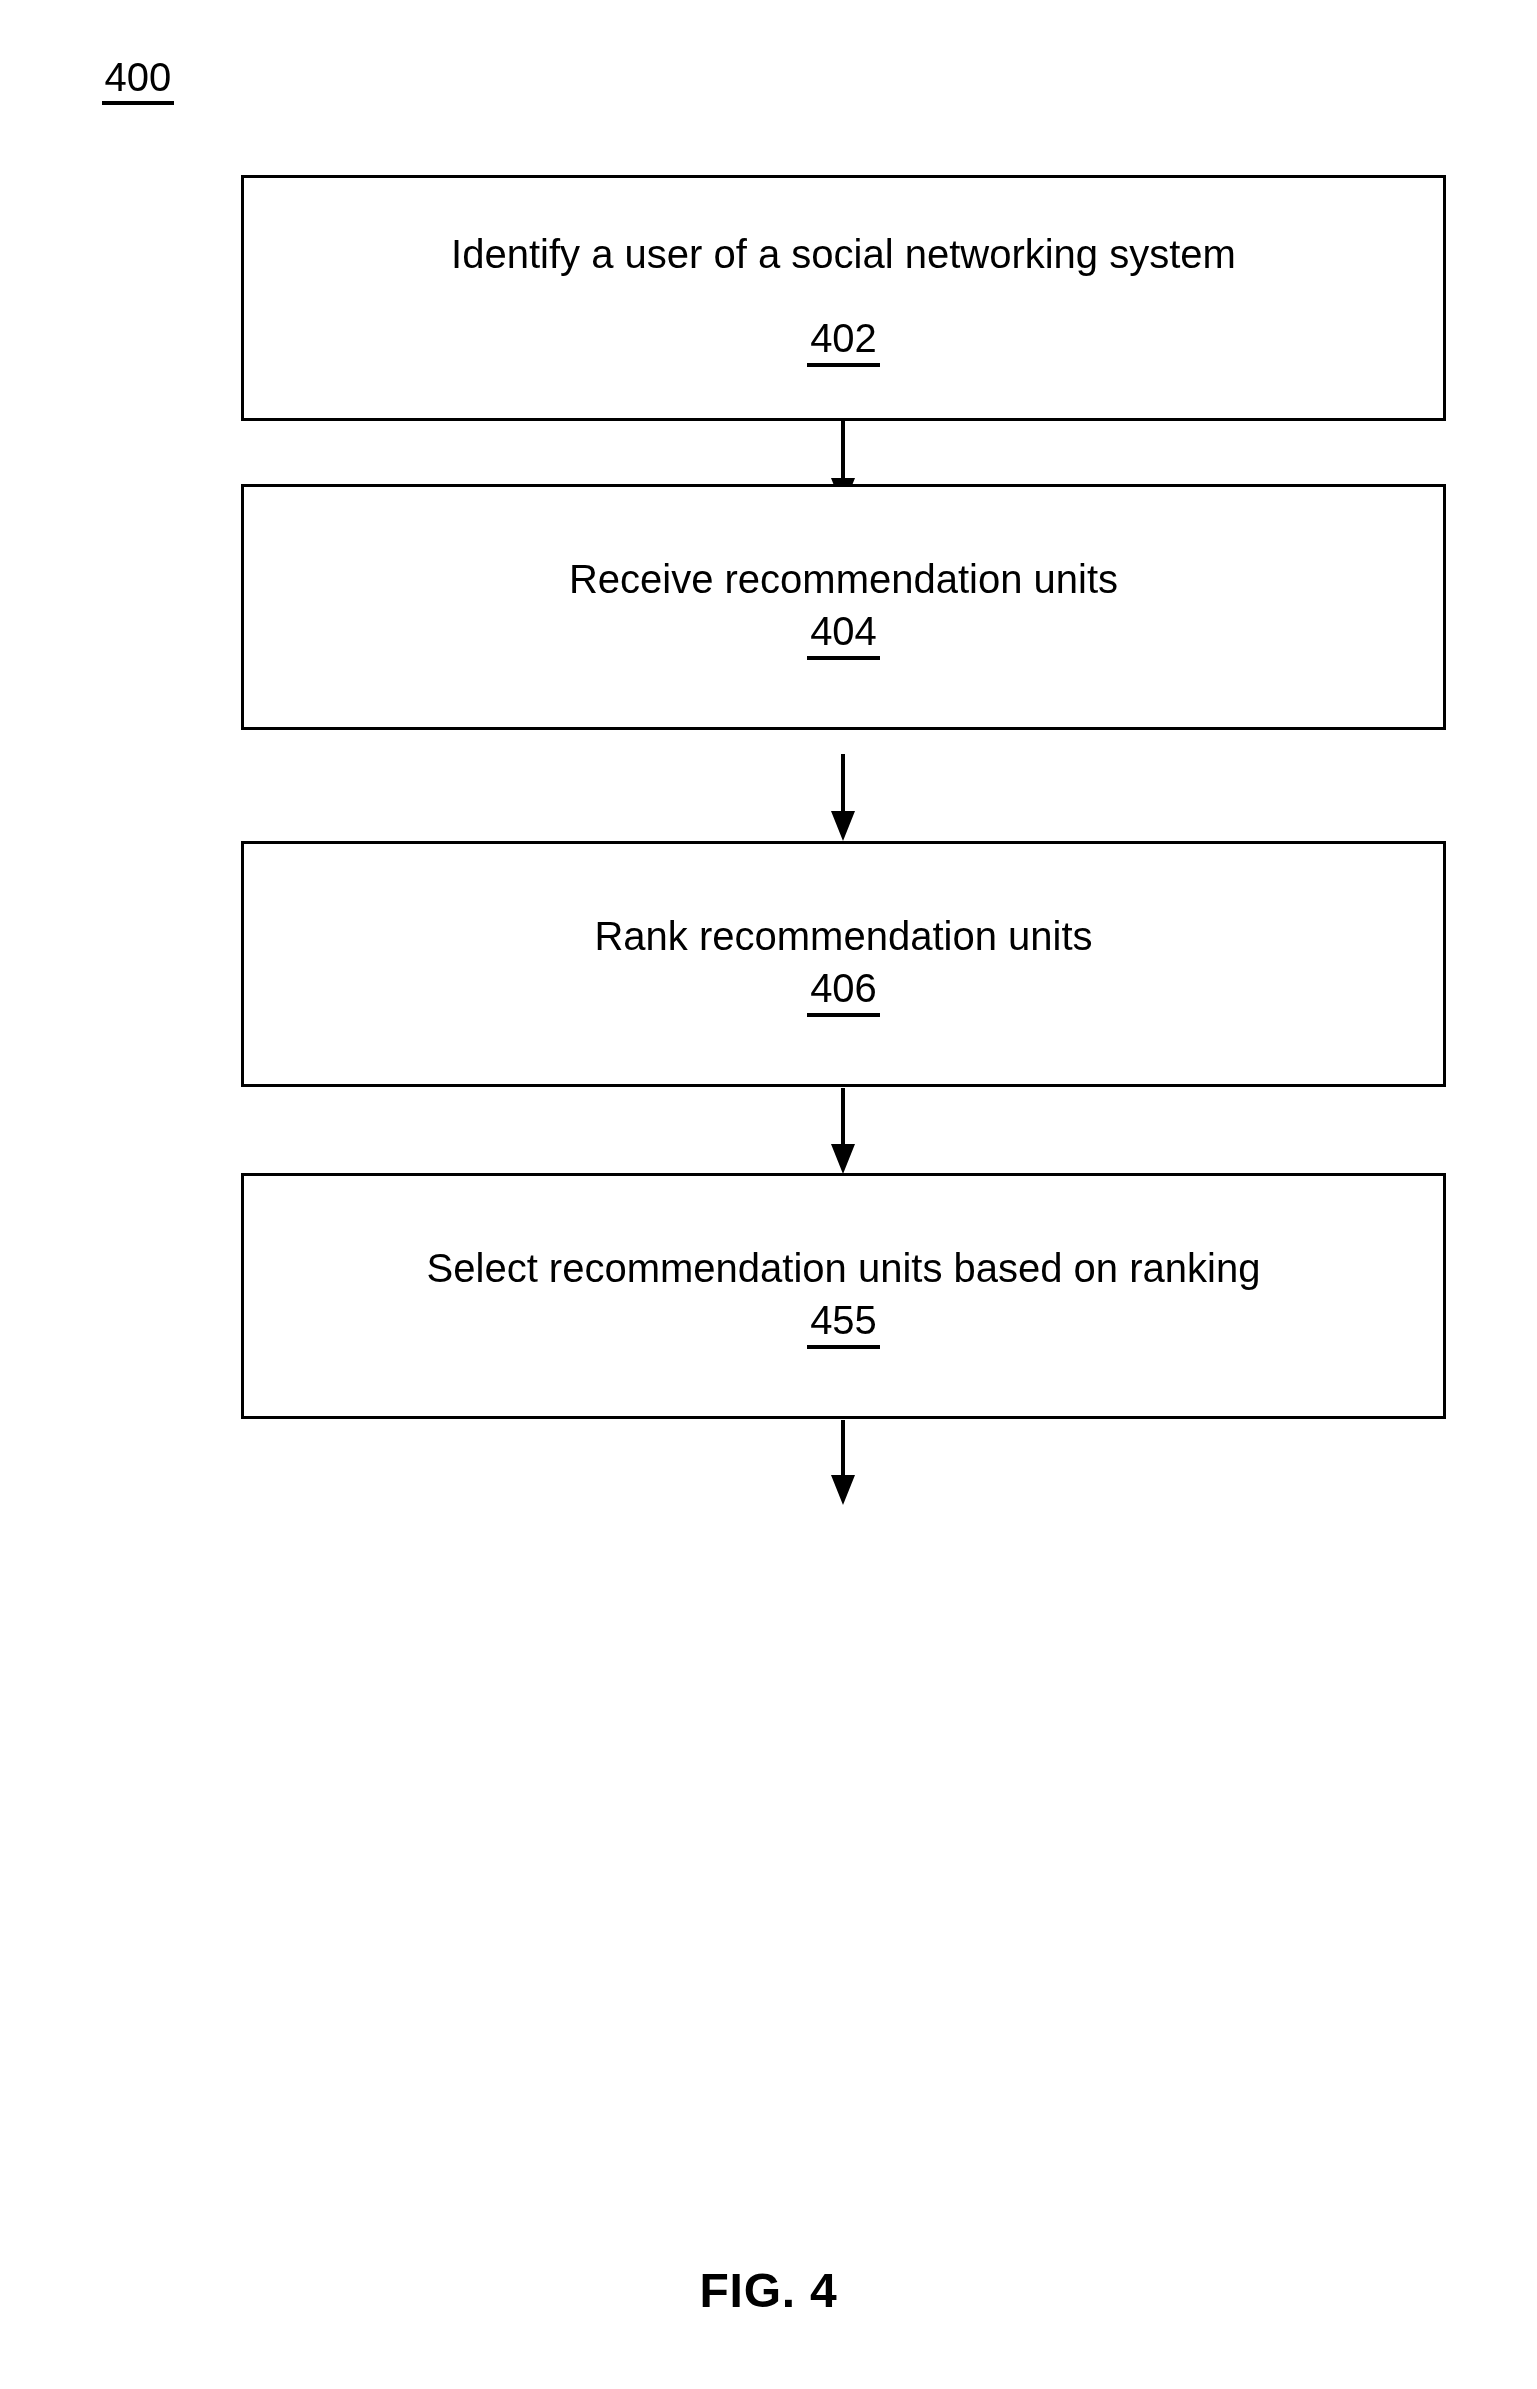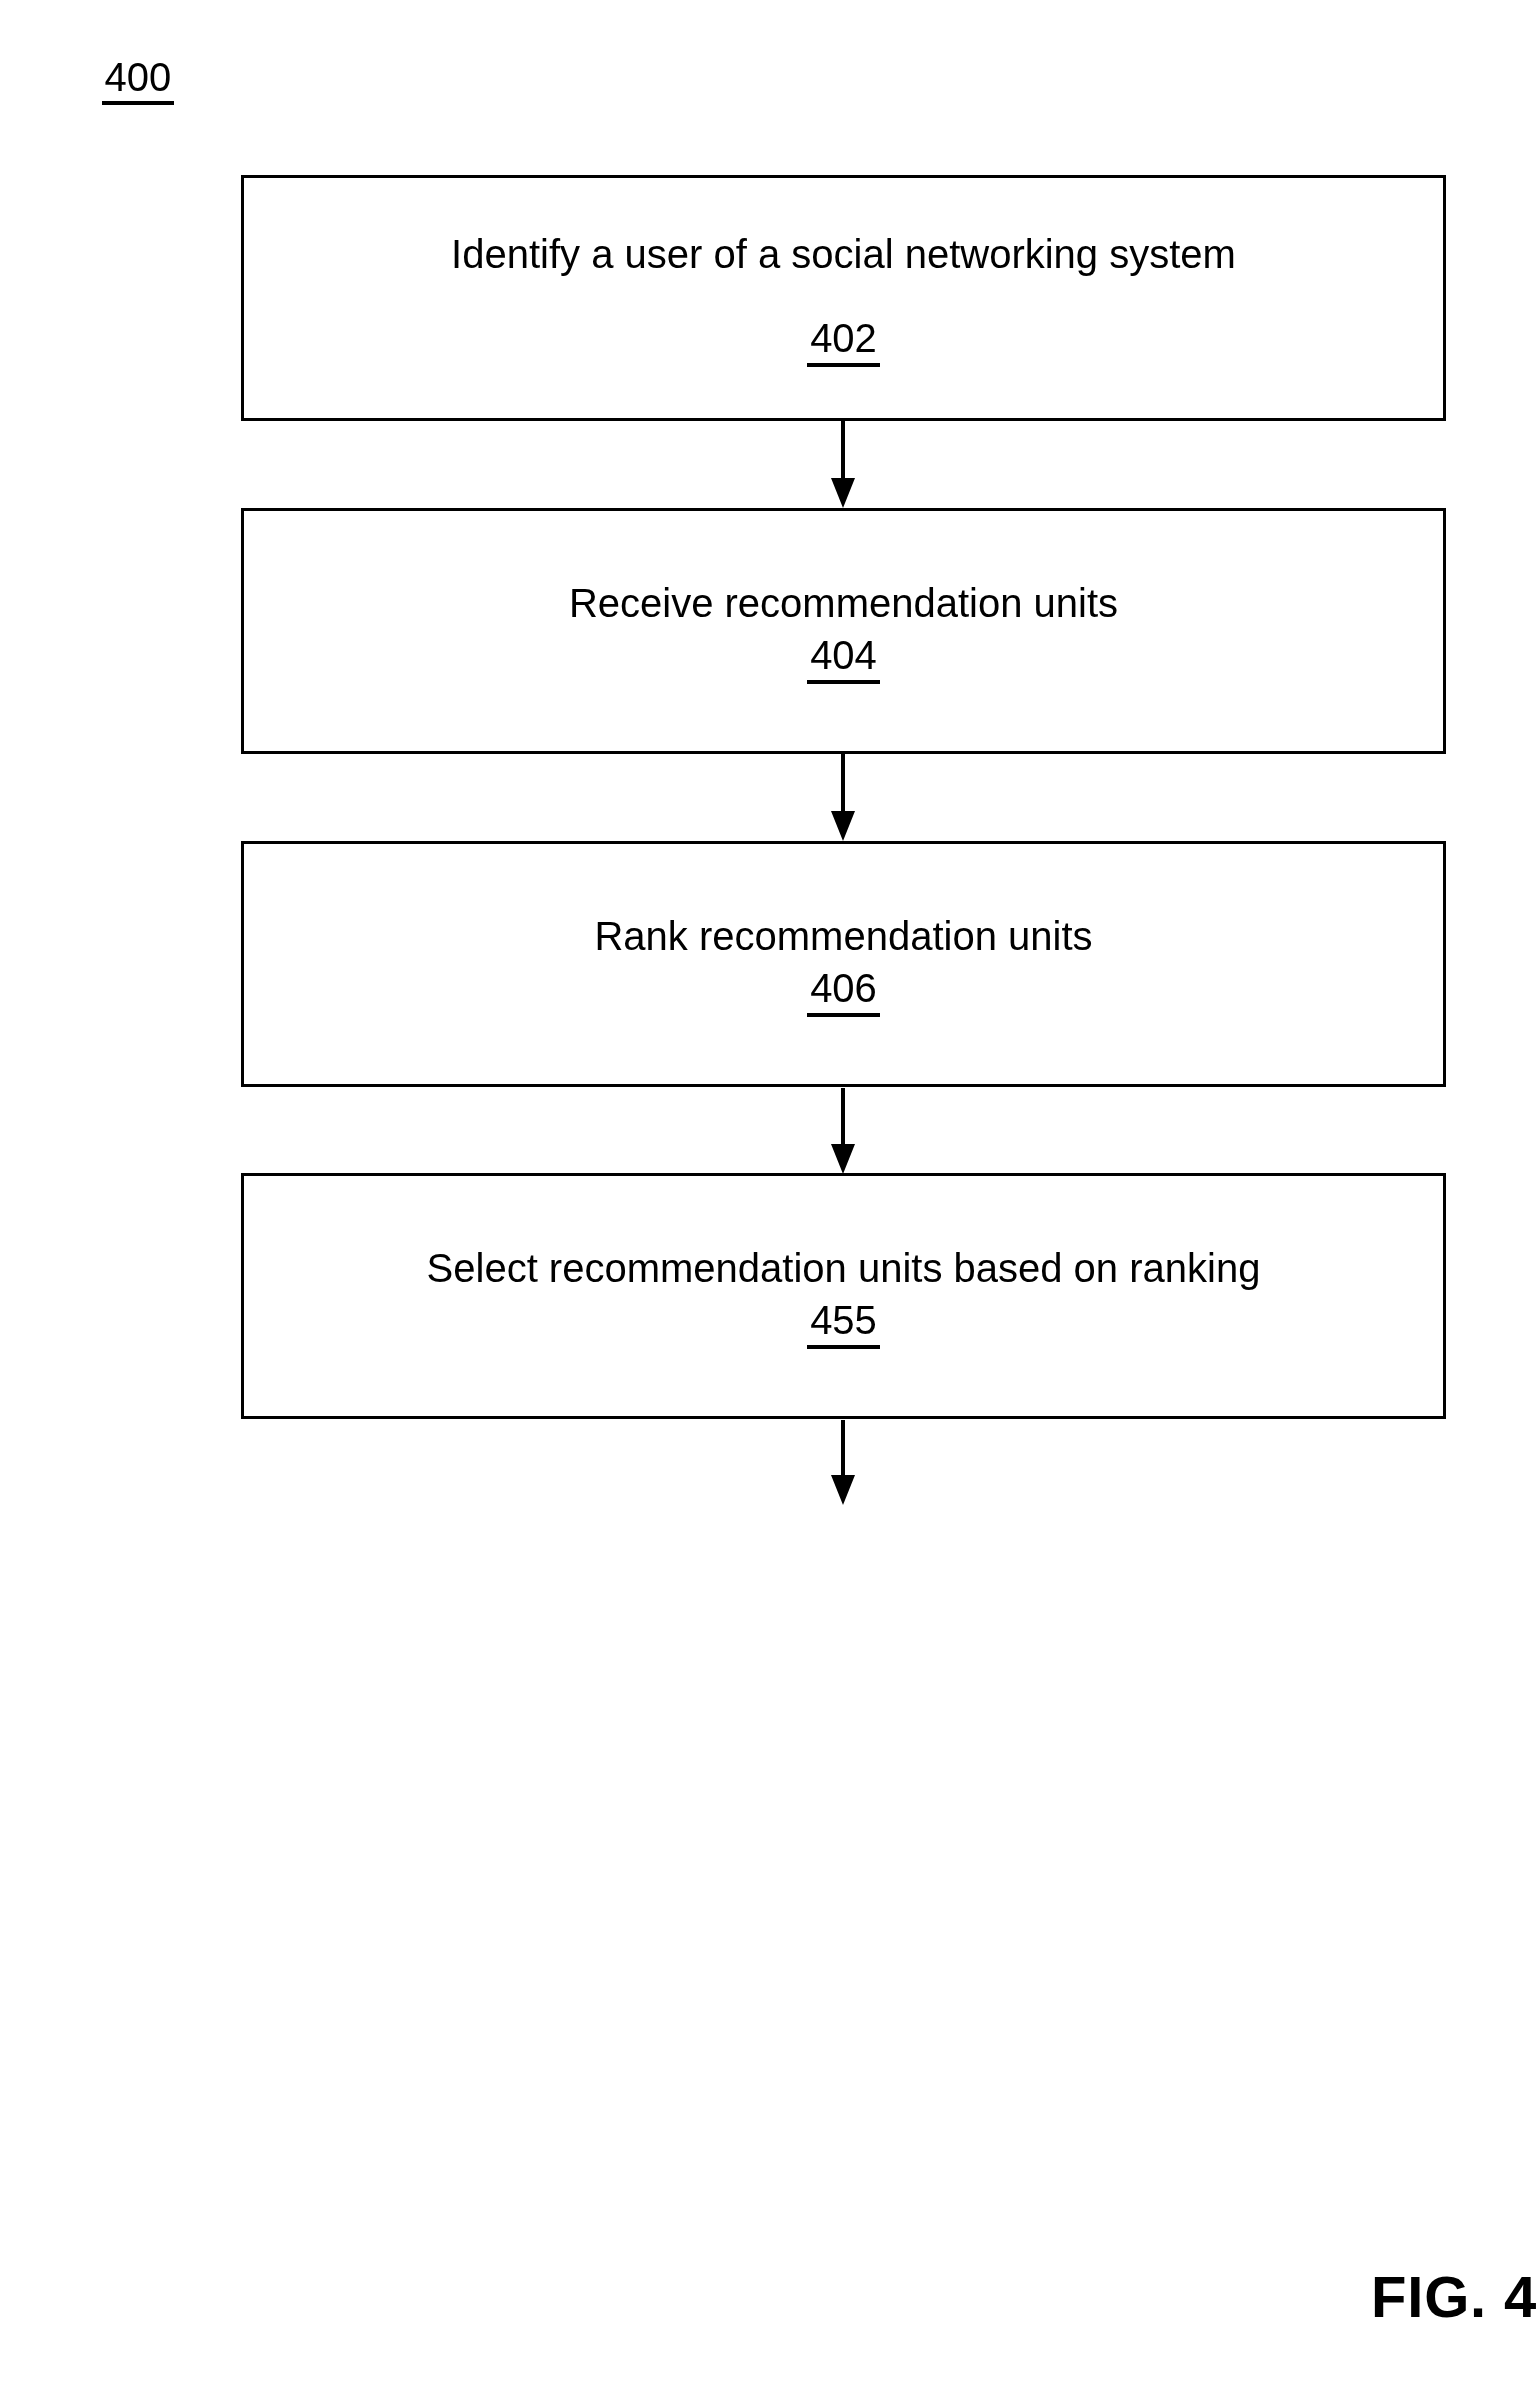--- a/index.html
+++ b/index.html
@@ -29,21 +29,21 @@
     height: 246px;
     border: 3.2px solid #000;
     background: #ffffff;
     display: flex;
     flex-direction: column;
     justify-content: center;
     align-items: center;
     text-align: center;
   }
   .box-1 { top: 175px; gap: 32px; }
-  .box-2 { top: 508px; }
+  .box-2 { top: 484px; }
   .box-3 { top: 841px; }
   .box-4 { top: 1173px; }
   .box-5 { top: 1505px; }
   .step-text {
     font-size: 40px;
     line-height: 50px;
     white-space: nowrap;
   }
   .step-num {
     font-size: 40px;
@@ -77,22 +77,22 @@
     height: 0;
     border-left: 12px solid transparent;
     border-right: 12px solid transparent;
     border-top: 30.5px solid #000;
   }
   .fig-caption {
     position: absolute;
     top: 2263px;
     left: 0;
     width: 100%;
-    text-align: right;
-    font-size: 58px;
+    text-align: center;
+    font-size: 48px;
     font-weight: bold;
     letter-spacing: 0.8px;
   }
 </style>
 </head>
 <body>
 
 <div class="page">
 
   <div class="fig-ref">400</div>

